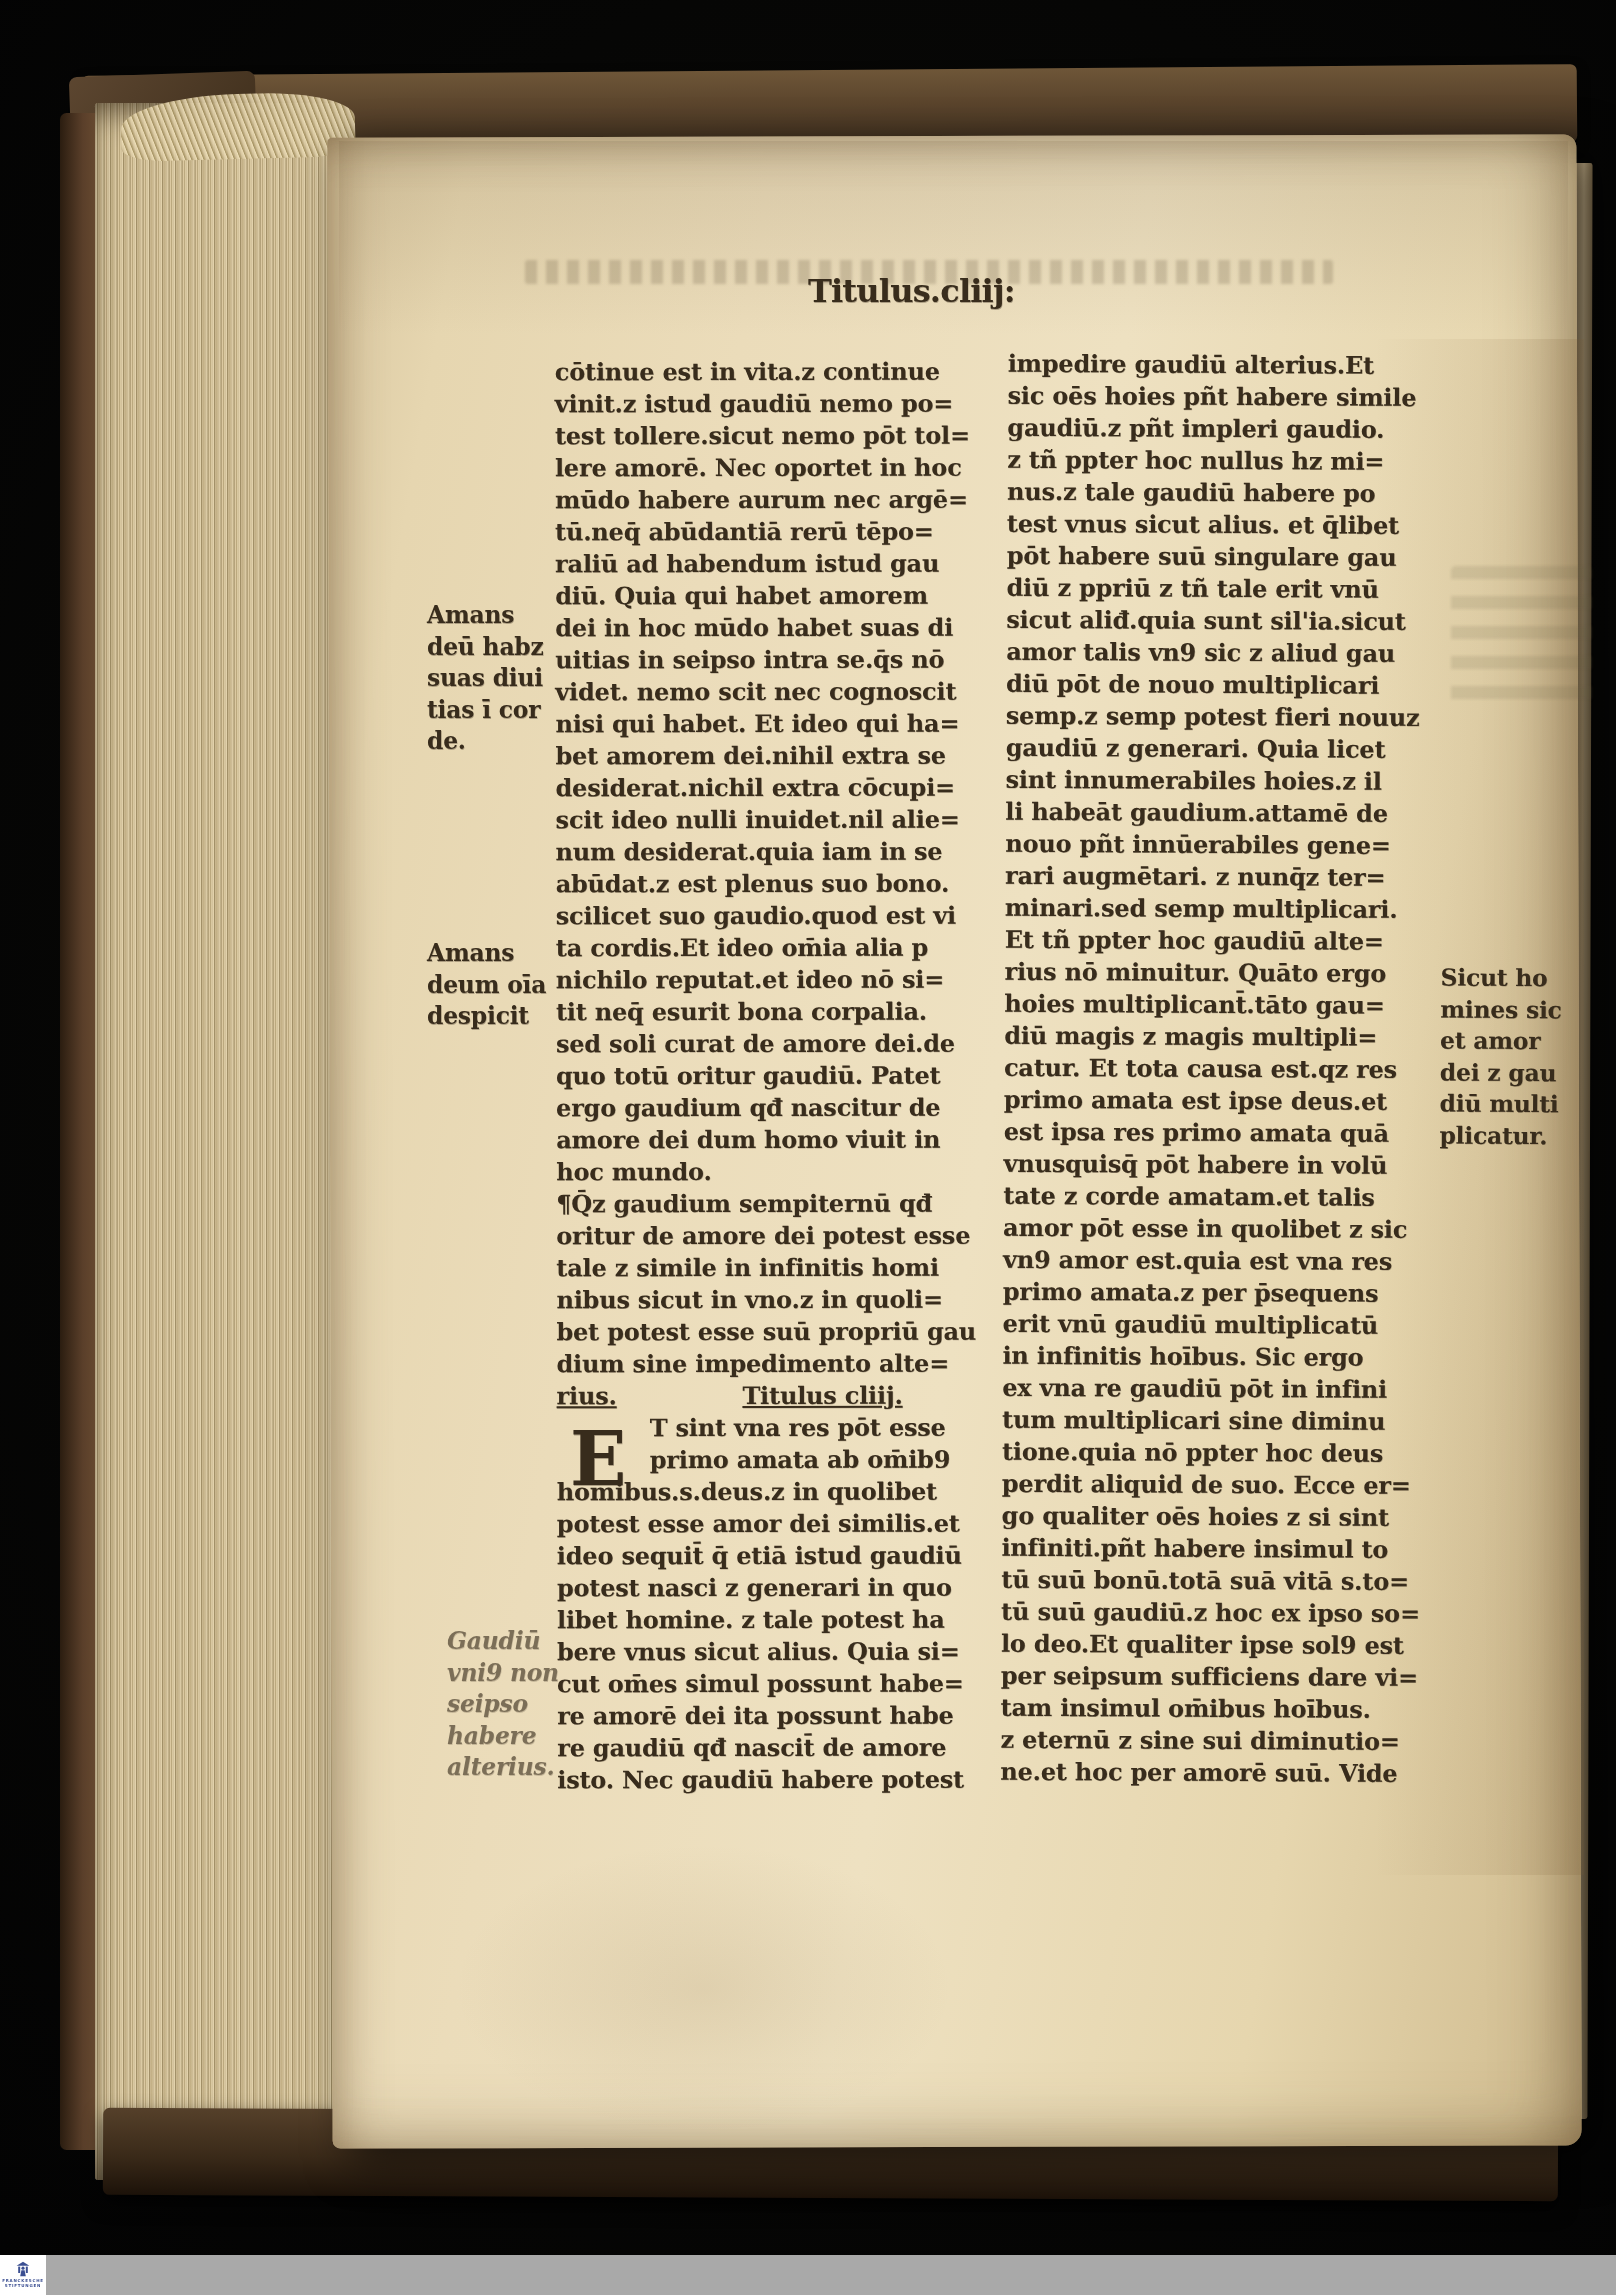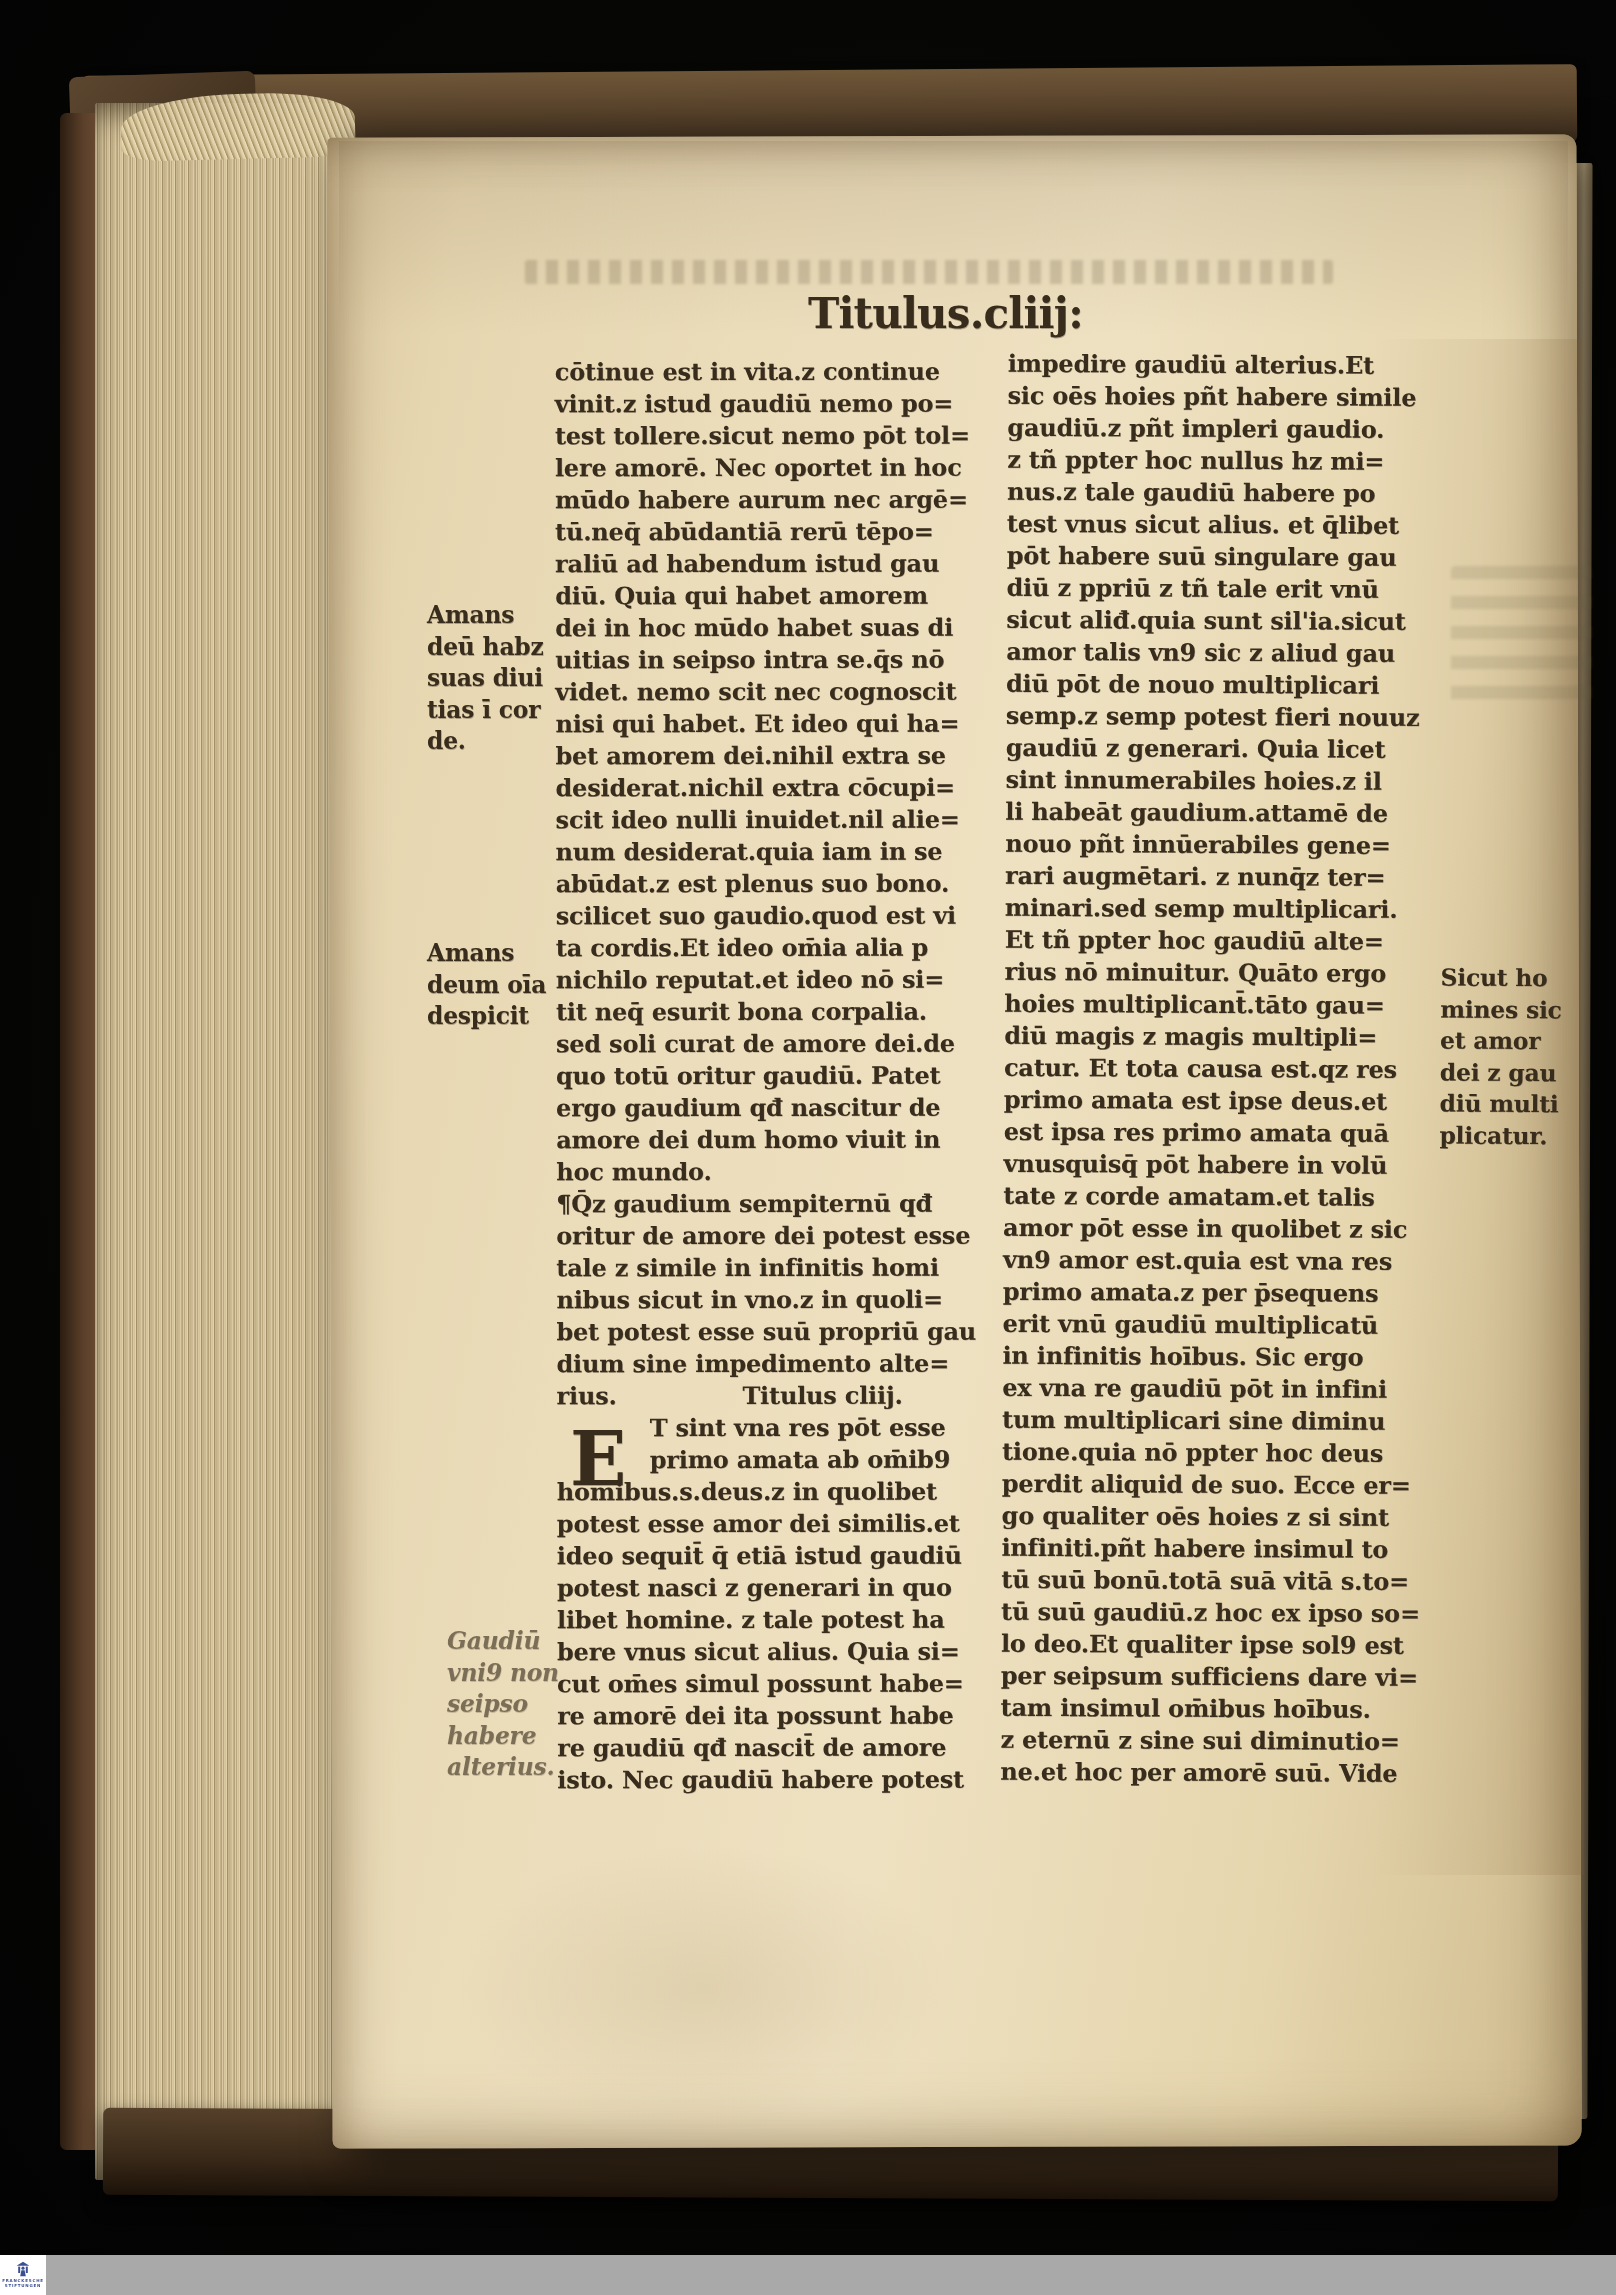--- a/index.html
+++ b/index.html
@@ -62,27 +62,27 @@
                 rgba(95,80,55,0) 12px 21px);
      filter:blur(1.6px);border-radius:3.2px;}
   .ghost-block-r{left:1451px;top:566px;width:141px;height:141px;
      background:repeating-linear-gradient(180deg,rgba(100,90,60,.15) 0 13px,
                 rgba(100,90,60,0) 13px 30px);
      filter:blur(1.6px);border-radius:4.8px;}
 
   
   .ink{color:#382c1c;font-weight:700;letter-spacing:-0.2px;
        text-shadow:0.5px 0.5px 0 rgba(56,44,28,.35);}
-  .page-header{left:808px;top:289px;width:259px;font-size:42px;
+  .page-header{left:808px;top:272px;width:259px;font-size:32px;
        letter-spacing:-0.8px;white-space:nowrap;}
   .col{white-space:nowrap;font-size:24px;}
   .col .tline{height:32px;line-height:32px;}
   .col-left{left:556px;top:356px;width:388px;transform:rotate(-0.1deg);}
   .col-right{left:1004px;top:349px;width:453px;transform:rotate(0.3deg);}
-  .tline.split{display:flex;justify-content:space-between;padding-right:42px;}
+  .tline.split{display:flex;justify-content:space-between;padding-right:42px;text-decoration:underline;}
   .tline.indent{padding-left:93px;}
   .drop-cap{left:561px;top:1419px;width:74px;height:89px;font-size:74px;
        line-height:81px;text-align:center;}
   .mnote{font-size:23.4px;white-space:nowrap;}
   .mnote .tline{height:31.5px;line-height:31.5px;}
   .mnote-l1{left:427px;top:600px;width:133px;}
   .mnote-l2{left:427px;top:938px;width:133px;}
   .mnote-l3{left:447px;top:1626px;width:141px;opacity:.62;filter:blur(0.3px);font-style:italic;}
   .mnote-r1{left:1440px;top:963px;width:154px;transform:rotate(0.4deg);}
 

